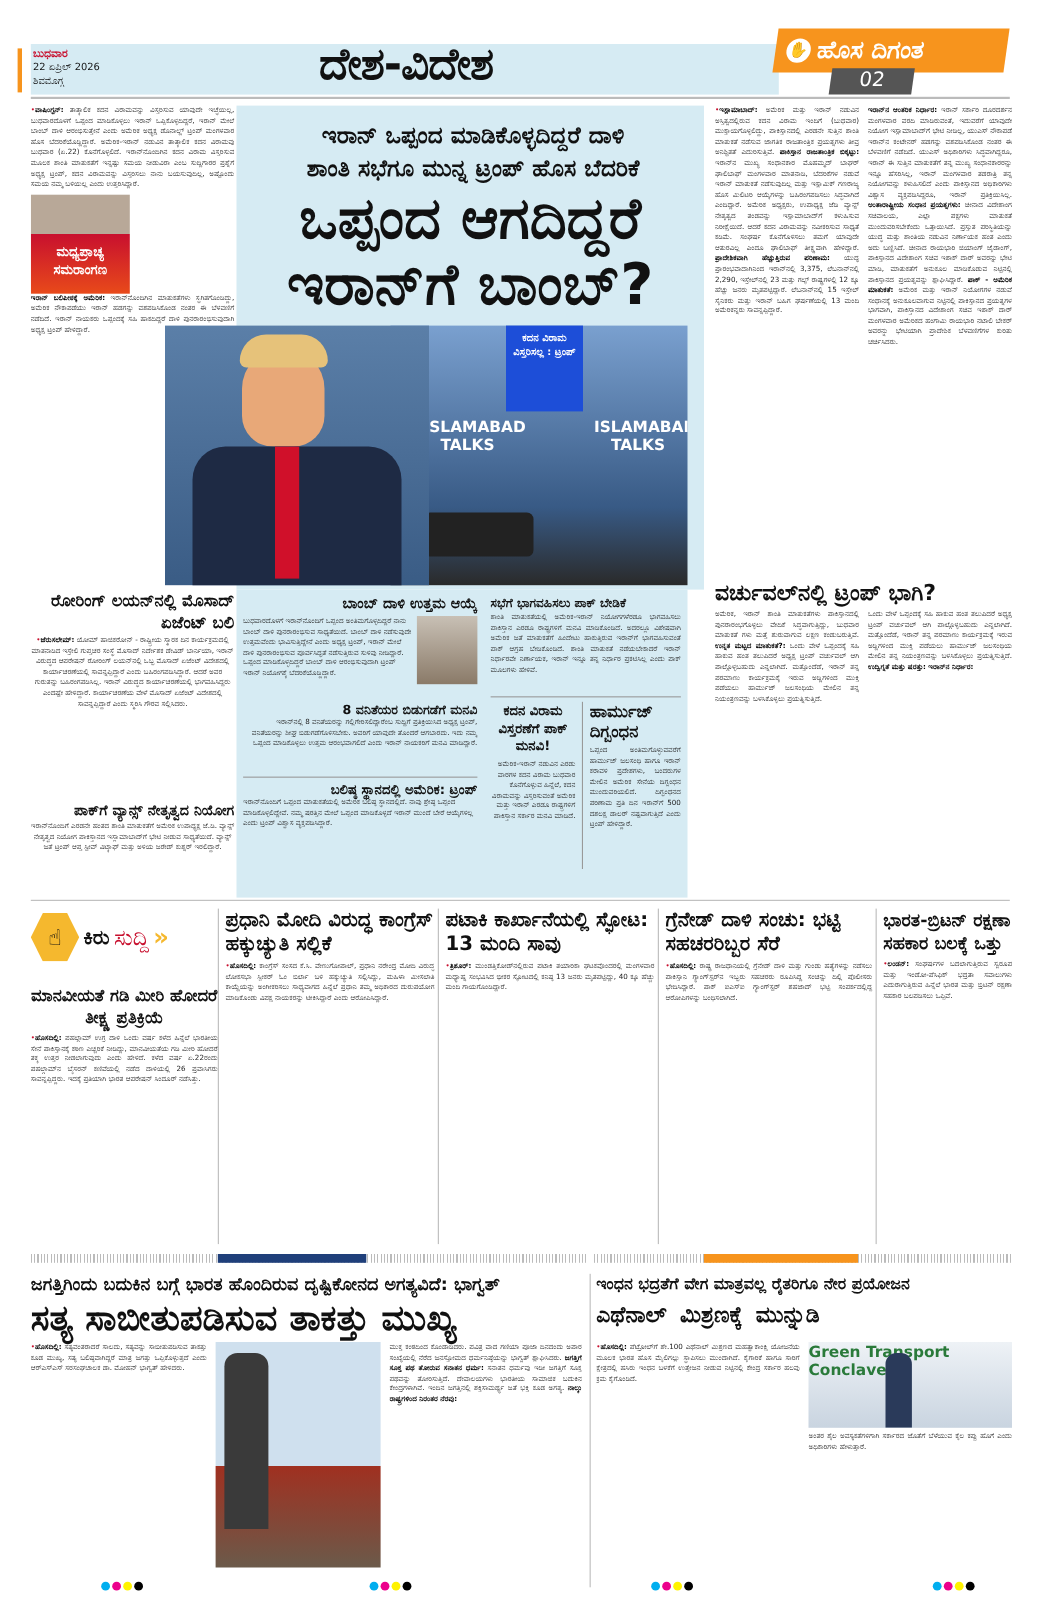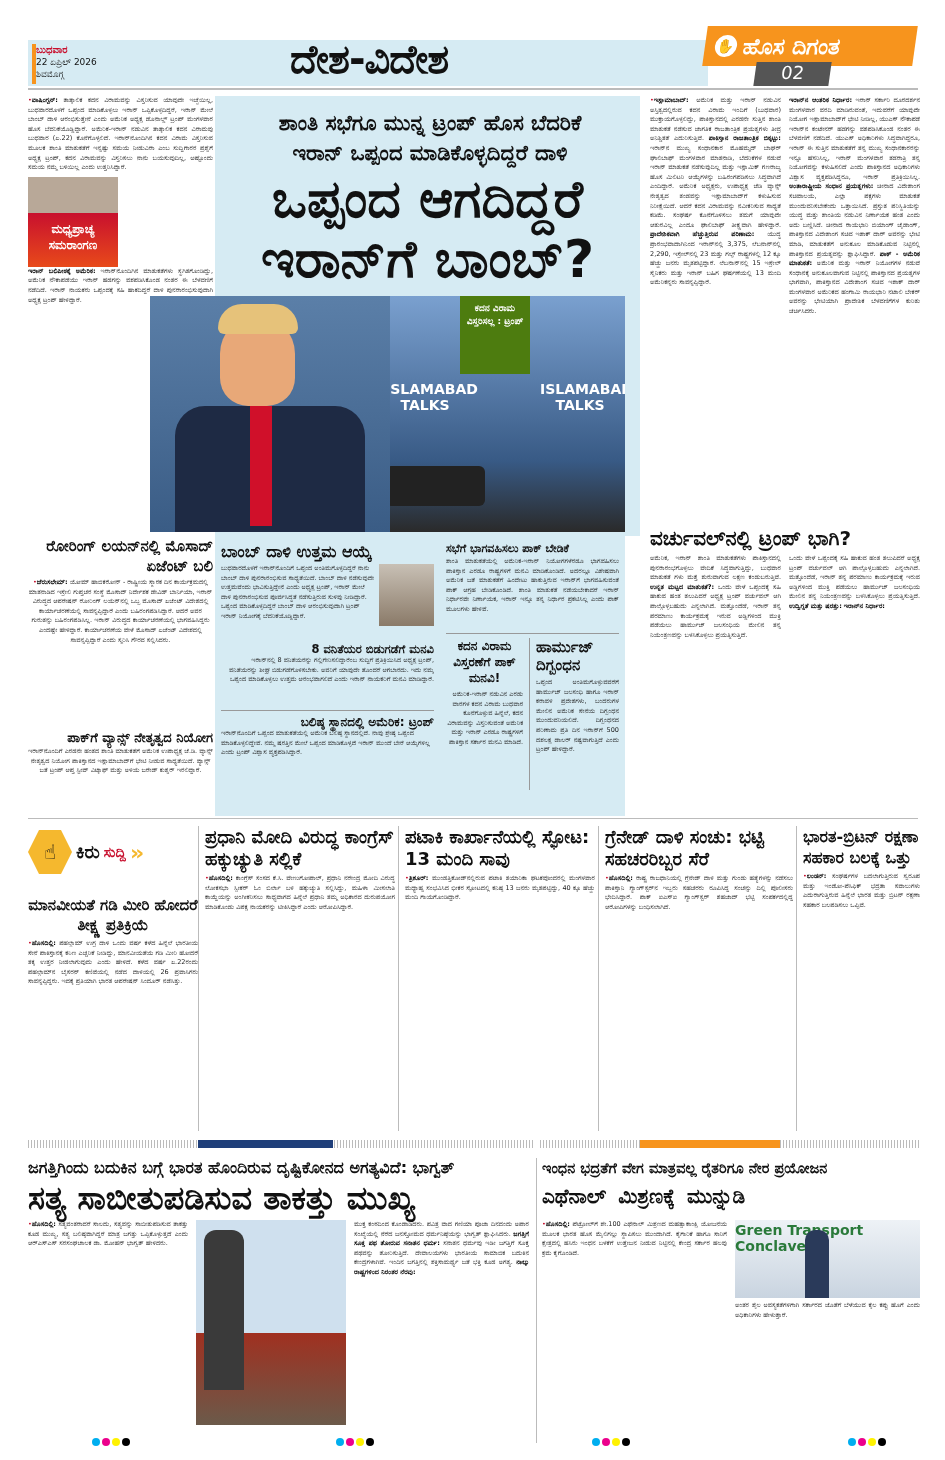--- a/index.html
+++ b/index.html
@@ -1,34 +1,34 @@
 <!DOCTYPE html>
 <html><head>
 <meta charset="utf-8">
 <style>
 *{box-sizing:border-box;margin:0;padding:0}
 body{width:945px;height:1460px;background:#fff;font-family:"DejaVu Sans",sans-serif;color:#111;position:relative;overflow:hidden}
 .abs{position:absolute}
-.date-box{left:32px;top:44px;width:120px;height:40px;border-left:4px solid #f7941d;font-size:9px;line-height:12px}
+.date-box{left:16px;top:44px;width:120px;height:40px;border-left:4px solid #f7941d;padding-left:10px;font-size:9px;line-height:12px}
 .date-day{color:#c8102e;font-weight:bold;font-size:10px}
 .section-band{left:28px;top:40px;width:680px;height:46px;background:#d6ebf3}
 .section-title{left:290px;top:36px;font-family:"DejaVu Sans",sans-serif;font-weight:900;font-size:40px;letter-spacing:-1px}
 .logo{left:705px;top:26px;width:210px;height:40px;background:#f7941d;transform:skewX(-8deg);color:#fff;font-weight:bold;font-size:22px;padding:4px 10px;display:flex;align-items:center;gap:6px}
 .logo-page{left:755px;top:62px;width:75px;height:24px;background:#555;color:#fff;font-size:18px;text-align:center;transform:skewX(-8deg)}
 .rule{left:28px;top:88px;width:890px;height:2px;background:#bbb}
 .txt{font-size:6.5px;line-height:9.6px;color:#222;text-align:justify;overflow:hidden}
 .txt b{color:#000}
 .dot{color:#c8102e}
 .col1{left:28px;top:96px;width:185px;height:430px}
 .lead{left:215px;top:96px;width:425px;height:440px;background:#d6ebf3}
 .lead-kicker{left:15px;top:12px;width:400px;text-align:center;font-size:21px;line-height:30px;font-weight:bold}
 .lead-head{left:10px;top:73px;width:405px;text-align:center;font-size:52px;line-height:60px;font-weight:900}
 .photo-trump{left:150px;top:296px;width:240px;height:236px;background:linear-gradient(180deg,#5b7fa8 0%,#3a5c85 100%);overflow:hidden}
 .photo-talks{left:355px;top:296px;width:270px;height:236px;background:linear-gradient(180deg,#7aa0cf 0%,#385a85 70%,#2a2a2a 100%);overflow:hidden}
-.red-box{left:460px;top:296px;width:70px;height:78px;background:#4d7c0f;color:#fff;font-size:9px;line-height:13px;text-align:center;font-weight:bold;padding:6px 1px}
+.red-box{left:460px;top:296px;width:70px;height:78px;background:#1d4ed8;color:#fff;font-size:9px;line-height:13px;text-align:center;font-weight:bold;padding:6px 1px}
 .col-right-top{left:650px;top:96px;width:270px;height:420px}
 .h-big{font-weight:bold}
 .sub1{left:215px;top:536px;width:225px;height:280px;background:#d6ebf3}
 .sub2{left:440px;top:536px;width:185px;height:280px;background:#d6ebf3}
 .left2{left:28px;top:536px;width:185px;height:280px}
 .virtual{left:650px;top:525px;width:270px;height:290px}
 .rule2{left:28px;top:818px;width:890px;height:1px;background:#bbb}
 .vline{width:1px;background:#bbb}
 .band{top:1140px;height:8px;background:repeating-linear-gradient(90deg,#bbb 0,#bbb 1px,#fff 1px,#fff 3px)}
 .cmyk{top:1438px;display:flex;gap:2px}
@@ -59,22 +59,22 @@
     <div style="width:90px;height:90px;flex:none;background:linear-gradient(180deg,#b8a898 0%,#b8a898 40%,#c8102e 40%,#e84a1a 100%);color:#fff;font-weight:bold;font-size:12px;line-height:16px;text-align:center;padding-top:44px">
       <span>ಮಧ್ಯಪ್ರಾಚ್ಯ ಸಮರಾಂಗಣ</span>
     </div>
   </div>
   <b>ಇರಾನ್ ಬಲಿಪೀಠಕ್ಕೆ ಅಮೆರಿಕ:</b>
   <span>ಇರಾನ್‌ನೊಂದಿಗಿನ ಮಾತುಕತೆಗಳು ಸ್ಥಗಿತಗೊಂಡಿದ್ದು, ಅಮೆರಿಕ ನೌಕಾಪಡೆಯು ಇರಾನ್ ಹಡಗನ್ನು ವಶಪಡಿಸಿಕೊಂಡ ನಂತರ ಈ ಬೆಳವಣಿಗೆ ನಡೆದಿದೆ. ಇರಾನ್ ನಾಯಕರು ಒಪ್ಪಂದಕ್ಕೆ ಸಹಿ ಹಾಕದಿದ್ದರೆ ದಾಳಿ ಪುನರಾರಂಭಿಸುವುದಾಗಿ ಅಧ್ಯಕ್ಷ ಟ್ರಂಪ್ ಹೇಳಿದ್ದಾರೆ.</span>
 </div>
 
 <div class="abs lead">
   <div class="abs lead-kicker">
+    <div>ಇರಾನ್ ಒಪ್ಪಂದ ಮಾಡಿಕೊಳ್ಳದಿದ್ದರೆ ದಾಳಿ</div>
     <div>ಶಾಂತಿ ಸಭೆಗೂ ಮುನ್ನ ಟ್ರಂಪ್ ಹೊಸ ಬೆದರಿಕೆ</div>
-    <div>ಇರಾನ್ ಒಪ್ಪಂದ ಮಾಡಿಕೊಳ್ಳದಿದ್ದರೆ ದಾಳಿ</div>
   </div>
   <div class="abs lead-head">
     <div>ಒಪ್ಪಂದ ಆಗದಿದ್ದರೆ</div>
     <div>ಇರಾನ್‌ಗೆ ಬಾಂಬ್?</div>
   </div>
 </div>
 <div class="abs photo-talks">
   <div style="position:absolute;left:30px;top:85px;color:#fff;font-weight:bold;font-size:14px;width:80px;text-align:center">ISLAMABAD TALKS</div>
   <div style="position:absolute;left:185px;top:85px;color:#fff;font-weight:bold;font-size:14px;width:80px;text-align:center">ISLAMABAD TALKS</div>
   <div style="position:absolute;left:30px;top:170px;width:100px;height:40px;background:#222;border-radius:6px"></div>
@@ -113,21 +113,21 @@
   <div class="txt" style="height:145px;margin-top:2px;text-align:center">
     <span class="dot">•</span><b>ಜೆರುಸಲೇಮ್:</b>
     <span>ಯೋಮ್ ಹಾಜಿಕರೋನ್ - ರಾಷ್ಟ್ರೀಯ ಸ್ಮಾರಕ ದಿನ ಕಾರ್ಯಕ್ರಮದಲ್ಲಿ ಮಾತನಾಡಿದ ಇಸ್ರೇಲಿ ಗುಪ್ತಚರ ಸಂಸ್ಥೆ ಮೊಸಾದ್ ನಿರ್ದೇಶಕ ಡೇವಿಡ್ ಬಾರ್ನಿಯಾ, ಇರಾನ್ ವಿರುದ್ಧದ ಆಪರೇಷನ್ ರೋರಿಂಗ್ ಲಯನ್‌ನಲ್ಲಿ ಒಬ್ಬ ಮೊಸಾದ್ ಏಜೆಂಟ್ ವಿದೇಶದಲ್ಲಿ ಕಾರ್ಯಾಚರಣೆಯಲ್ಲಿ ಸಾವನ್ನಪ್ಪಿದ್ದಾರೆ ಎಂದು ಬಹಿರಂಗಪಡಿಸಿದ್ದಾರೆ. ಆದರೆ ಅವರ ಗುರುತನ್ನು ಬಹಿರಂಗಪಡಿಸಿಲ್ಲ. ಇರಾನ್ ವಿರುದ್ಧದ ಕಾರ್ಯಾಚರಣೆಯಲ್ಲಿ ಭಾಗವಹಿಸಿದ್ದರು ಎಂದಷ್ಟೇ ಹೇಳಿದ್ದಾರೆ. ಕಾರ್ಯಾಚರಣೆಯ ವೇಳೆ ಮೊಸಾದ್ ಏಜೆಂಟ್ ವಿದೇಶದಲ್ಲಿ ಸಾವನ್ನಪ್ಪಿದ್ದಾರೆ ಎಂದು ಸ್ಮರಿಸಿ ಗೌರವ ಸಲ್ಲಿಸಿದರು.</span>
   </div>
   <div class="h-big" style="font-size:13px;line-height:18px;margin-top:6px;text-align:right">ಪಾಕ್‌ಗೆ ವ್ಯಾನ್ಸ್ ನೇತೃತ್ವದ ನಿಯೋಗ</div>
   <div class="txt" style="text-align:center;height:60px">ಇರಾನ್‌ನೊಂದಿಗೆ ಎರಡನೇ ಹಂತದ ಶಾಂತಿ ಮಾತುಕತೆಗೆ ಅಮೆರಿಕ ಉಪಾಧ್ಯಕ್ಷ ಜೆ.ಡಿ. ವ್ಯಾನ್ಸ್ ನೇತೃತ್ವದ ನಿಯೋಗ ಪಾಕಿಸ್ತಾನದ ಇಸ್ಲಾಮಾಬಾದ್‌ಗೆ ಭೇಟಿ ನೀಡುವ ಸಾಧ್ಯತೆಯಿದೆ. ವ್ಯಾನ್ಸ್ ಜತೆ ಟ್ರಂಪ್ ಆಪ್ತ ಸ್ಟೀವ್ ವಿಟ್ಕಾಫ್ ಮತ್ತು ಅಳಿಯ ಜರೇಡ್ ಕುಶ್ನರ್ ಇರಲಿದ್ದಾರೆ.</div>
 </div>
 
 <div class="abs sub1">
   <div style="padding:6px">
-    <div class="h-big" style="font-size:16px;text-align:left">ಬಾಂಬ್ ದಾಳಿ ಉತ್ತಮ ಆಯ್ಕೆ</div>
+    <div class="h-big" style="font-size:13px;text-align:right">ಬಾಂಬ್ ದಾಳಿ ಉತ್ತಮ ಆಯ್ಕೆ</div>
     <div style="display:flex;gap:4px;margin-top:3px">
       <div class="txt" style="height:62px;text-align:left">ಬುಧವಾರದೊಳಗೆ ಇರಾನ್‌ನೊಂದಿಗೆ ಒಪ್ಪಂದ ಅಂತಿಮಗೊಳ್ಳದಿದ್ದರೆ ನಾನು ಬಾಂಬ್ ದಾಳಿ ಪುನರಾರಂಭಿಸುವ ಸಾಧ್ಯತೆಯಿದೆ. ಬಾಂಬ್ ದಾಳಿ ನಡೆಸುವುದೇ ಉತ್ತಮವೆಂದು ಭಾವಿಸುತ್ತಿದ್ದೇನೆ ಎಂದು ಅಧ್ಯಕ್ಷ ಟ್ರಂಪ್, ಇರಾನ್ ಮೇಲೆ ದಾಳಿ ಪುನರಾರಂಭಿಸುವ ಪೂರ್ವಸಿದ್ಧತೆ ನಡೆಸುತ್ತಿರುವ ಸುಳಿವು ನೀಡಿದ್ದಾರೆ. ಒಪ್ಪಂದ ಮಾಡಿಕೊಳ್ಳದಿದ್ದರೆ ಬಾಂಬ್ ದಾಳಿ ಆರಂಭಿಸುವುದಾಗಿ ಟ್ರಂಪ್ ಇರಾನ್ ನಿಯೋಗಕ್ಕೆ ಬೆದರಿಕೆಯೊಡ್ಡಿದ್ದಾರೆ.</div>
       <div style="width:55px;height:62px;flex:none;background:linear-gradient(180deg,#c8c0b5,#8a7a68)"></div>
     </div>
     <div class="h-big" style="font-size:11.5px;text-align:right;margin-top:16px">8 ವನಿತೆಯರ ಬಿಡುಗಡೆಗೆ ಮನವಿ</div>
     <div class="txt" style="height:50px;text-align:right">ಇರಾನ್‌ನಲ್ಲಿ 8 ವನಿತೆಯರನ್ನು ಗಲ್ಲಿಗೇರಿಸಲಿದ್ದಾರೆಂಬ ಸುದ್ದಿಗೆ ಪ್ರತಿಕ್ರಿಯಿಸಿದ ಅಧ್ಯಕ್ಷ ಟ್ರಂಪ್, ವನಿತೆಯರನ್ನು ಶೀಘ್ರ ಬಿಡುಗಡೆಗೊಳಿಸಬೇಕು. ಅವರಿಗೆ ಯಾವುದೇ ತೊಂದರೆ ಆಗಬಾರದು. ಇದು ನಮ್ಮ ಒಪ್ಪಂದ ಮಾಡಿಕೊಳ್ಳಲು ಉತ್ತಮ ಆರಂಭವಾಗಲಿದೆ ಎಂದು ಇರಾನ್ ನಾಯಕರಿಗೆ ಮನವಿ ಮಾಡಿದ್ದಾರೆ.</div>
     <div style="height:1px;background:#999;margin:4px 0"></div>
     <div class="h-big" style="font-size:12px;text-align:right">ಬಲಿಷ್ಠ ಸ್ಥಾನದಲ್ಲಿ ಅಮೆರಿಕ: ಟ್ರಂಪ್</div>
     <div class="txt" style="height:50px;text-align:left">ಇರಾನ್‌ನೊಂದಿಗೆ ಒಪ್ಪಂದ ಮಾತುಕತೆಯಲ್ಲಿ ಅಮೆರಿಕ ಬಲಿಷ್ಠ ಸ್ಥಾನದಲ್ಲಿದೆ. ನಾವು ಶ್ರೇಷ್ಠ ಒಪ್ಪಂದ ಮಾಡಿಕೊಳ್ಳಲಿದ್ದೇವೆ. ನಮ್ಮ ಷರತ್ತಿನ ಮೇಲೆ ಒಪ್ಪಂದ ಮಾಡಿಕೊಳ್ಳದೆ ಇರಾನ್ ಮುಂದೆ ಬೇರೆ ಆಯ್ಕೆಗಳಿಲ್ಲ ಎಂದು ಟ್ರಂಪ್ ವಿಶ್ವಾಸ ವ್ಯಕ್ತಪಡಿಸಿದ್ದಾರೆ.</div>
   </div>
@@ -166,21 +166,21 @@
     </div>
   </div>
 </div>
 
 <div class="abs rule2"></div>
 
 <div class="abs" style="left:28px;top:826px;width:170px;height:300px">
   <div style="display:flex;align-items:center;gap:4px;height:52px">
     <div style="width:44px;height:44px;background:#f5b82e;clip-path:polygon(25% 0,75% 0,100% 50%,75% 100%,25% 100%,0 50%);text-align:center;line-height:44px;font-size:20px">☝</div>
     <span style="font-weight:bold;font-size:18px">ಕಿರು</span>
-      <span style="font-weight:bold;font-size:14px;color:#c8102e">ಸುದ್ದಿ</span>
+      <span style="font-weight:normal;font-size:20px;color:#c8102e">ಸುದ್ದಿ</span>
     <span style="color:#f5b82e;font-size:22px;font-weight:bold">»</span>
   </div>
   <div class="h-big" style="font-size:15px;line-height:20px;text-align:center;margin-top:17px">ಮಾನವೀಯತೆ ಗಡಿ ಮೀರಿ ಹೋದರೆ ತೀಕ್ಷ್ಣ ಪ್ರತಿಕ್ರಿಯೆ</div>
   <div class="txt" style="height:195px;margin-top:4px">
     <span class="dot">•</span><b>ಹೊಸದಿಲ್ಲಿ:</b>
     <span>ಪಹಲ್ಗಾಮ್ ಉಗ್ರ ದಾಳಿ ಒಂದು ವರ್ಷ ಕಳೆದ ಹಿನ್ನೆಲೆ ಭಾರತೀಯ ಸೇನೆ ಪಾಕಿಸ್ತಾನಕ್ಕೆ ಕಠಿಣ ಎಚ್ಚರಿಕೆ ನೀಡಿದ್ದು, ಮಾನವೀಯತೆಯ ಗಡಿ ಮೀರಿ ಹೋದರೆ ತಕ್ಕ ಉತ್ತರ ನೀಡಲಾಗುವುದು ಎಂದು ಹೇಳಿದೆ. ಕಳೆದ ವರ್ಷ ಏ.22ರಂದು ಪಹಲ್ಗಾಮ್‌ನ ಬೈಸರನ್ ಕಣಿವೆಯಲ್ಲಿ ನಡೆದ ದಾಳಿಯಲ್ಲಿ 26 ಪ್ರವಾಸಿಗರು ಸಾವನ್ನಪ್ಪಿದ್ದರು. ಇದಕ್ಕೆ ಪ್ರತಿಯಾಗಿ ಭಾರತ ಆಪರೇಷನ್ ಸಿಂದೂರ್ ನಡೆಸಿತ್ತು.</span>
   </div>
 </div>
 <div class="abs vline" style="left:198px;top:826px;height:305px"></div>
 <div class="abs" style="left:205px;top:826px;width:190px;height:300px">

